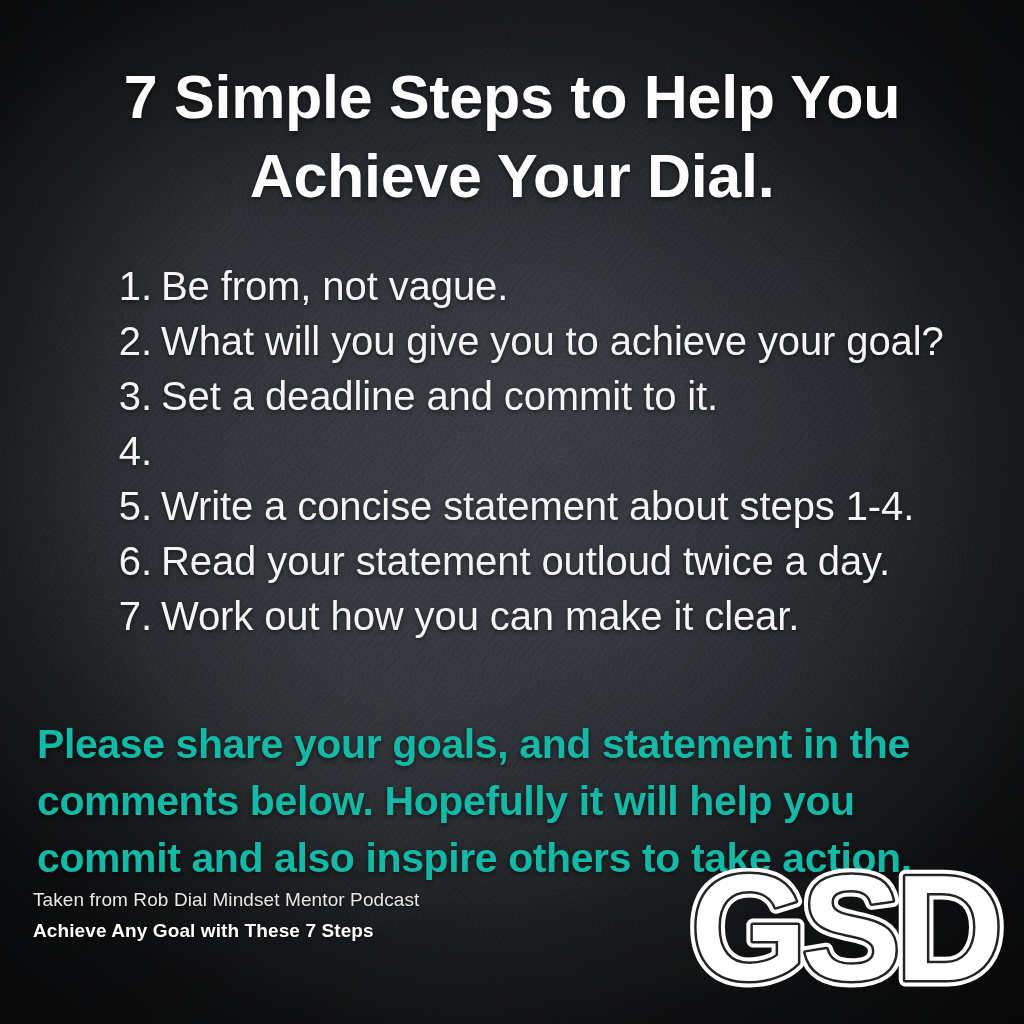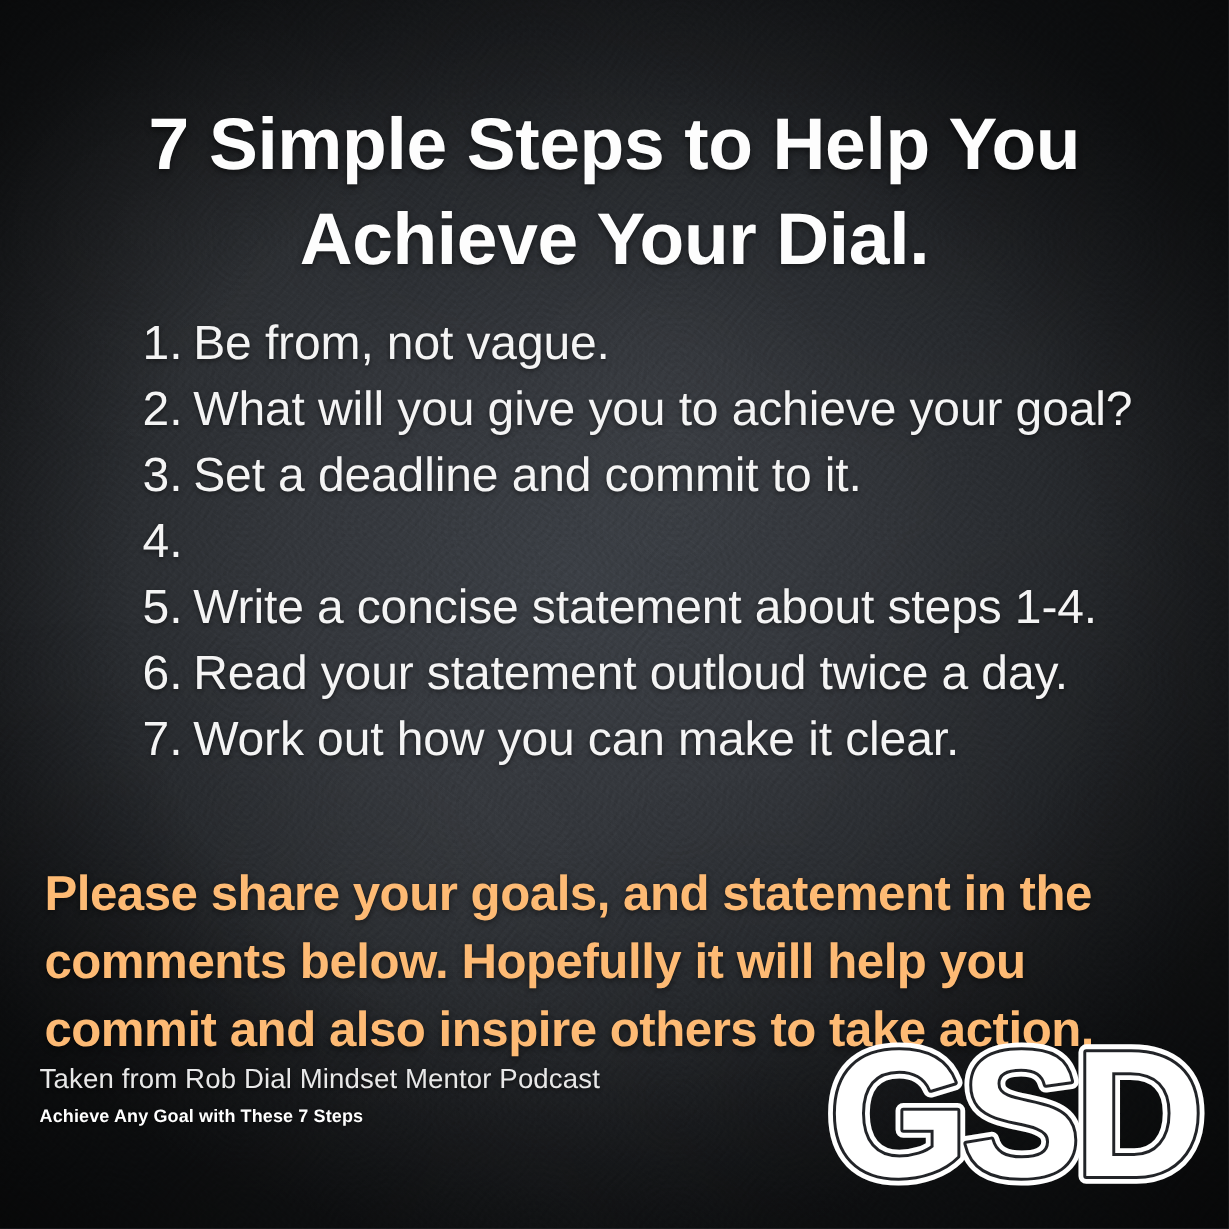--- a/index.html
+++ b/index.html
@@ -83,21 +83,21 @@
 
   .content {
     position: absolute;
     inset: 0;
     z-index: 5;
   }
 
   
   .title {
     position: absolute;
-    top: 40px;
+    top: 17px;
     left: 50px;
     right: 50px;
     text-align: center;
     font-size: 61px;
     line-height: 79px;
     font-weight: 700;
     letter-spacing: -0.3px;
     color: #fdfdfd;
     text-shadow: 0 2px 5px rgba(0,0,0,0.55);
   }
@@ -132,42 +132,42 @@
 
   
   .cta {
     position: absolute;
     top: 675px;
     left: 37px;
     right: 48px;
     font-size: 41px;
     line-height: 57px;
     font-weight: 700;
-    color: #fdba74;
+    color: #14b8a6;
     letter-spacing: -0.4px;
     text-shadow: 0 2px 5px rgba(0,0,0,0.55);
   }
 
   
   .attribution {
     position: absolute;
     left: 33px;
     top: 884px;
     width: 640px;
   }
   .attr-source {
-    font-size: 23px;
+    font-size: 19px;
     line-height: 31px;
     font-weight: 400;
     color: #e8e8e8;
     letter-spacing: 0.1px;
     text-shadow: 0 1px 3px rgba(0,0,0,0.5);
   }
   .attr-episode {
-    font-size: 15px;
+    font-size: 19px;
     line-height: 31px;
     font-weight: 700;
     color: #ffffff;
     letter-spacing: 0.1px;
     text-shadow: 0 1px 3px rgba(0,0,0,0.5);
   }
 
   
   .logo {
     position: absolute;

